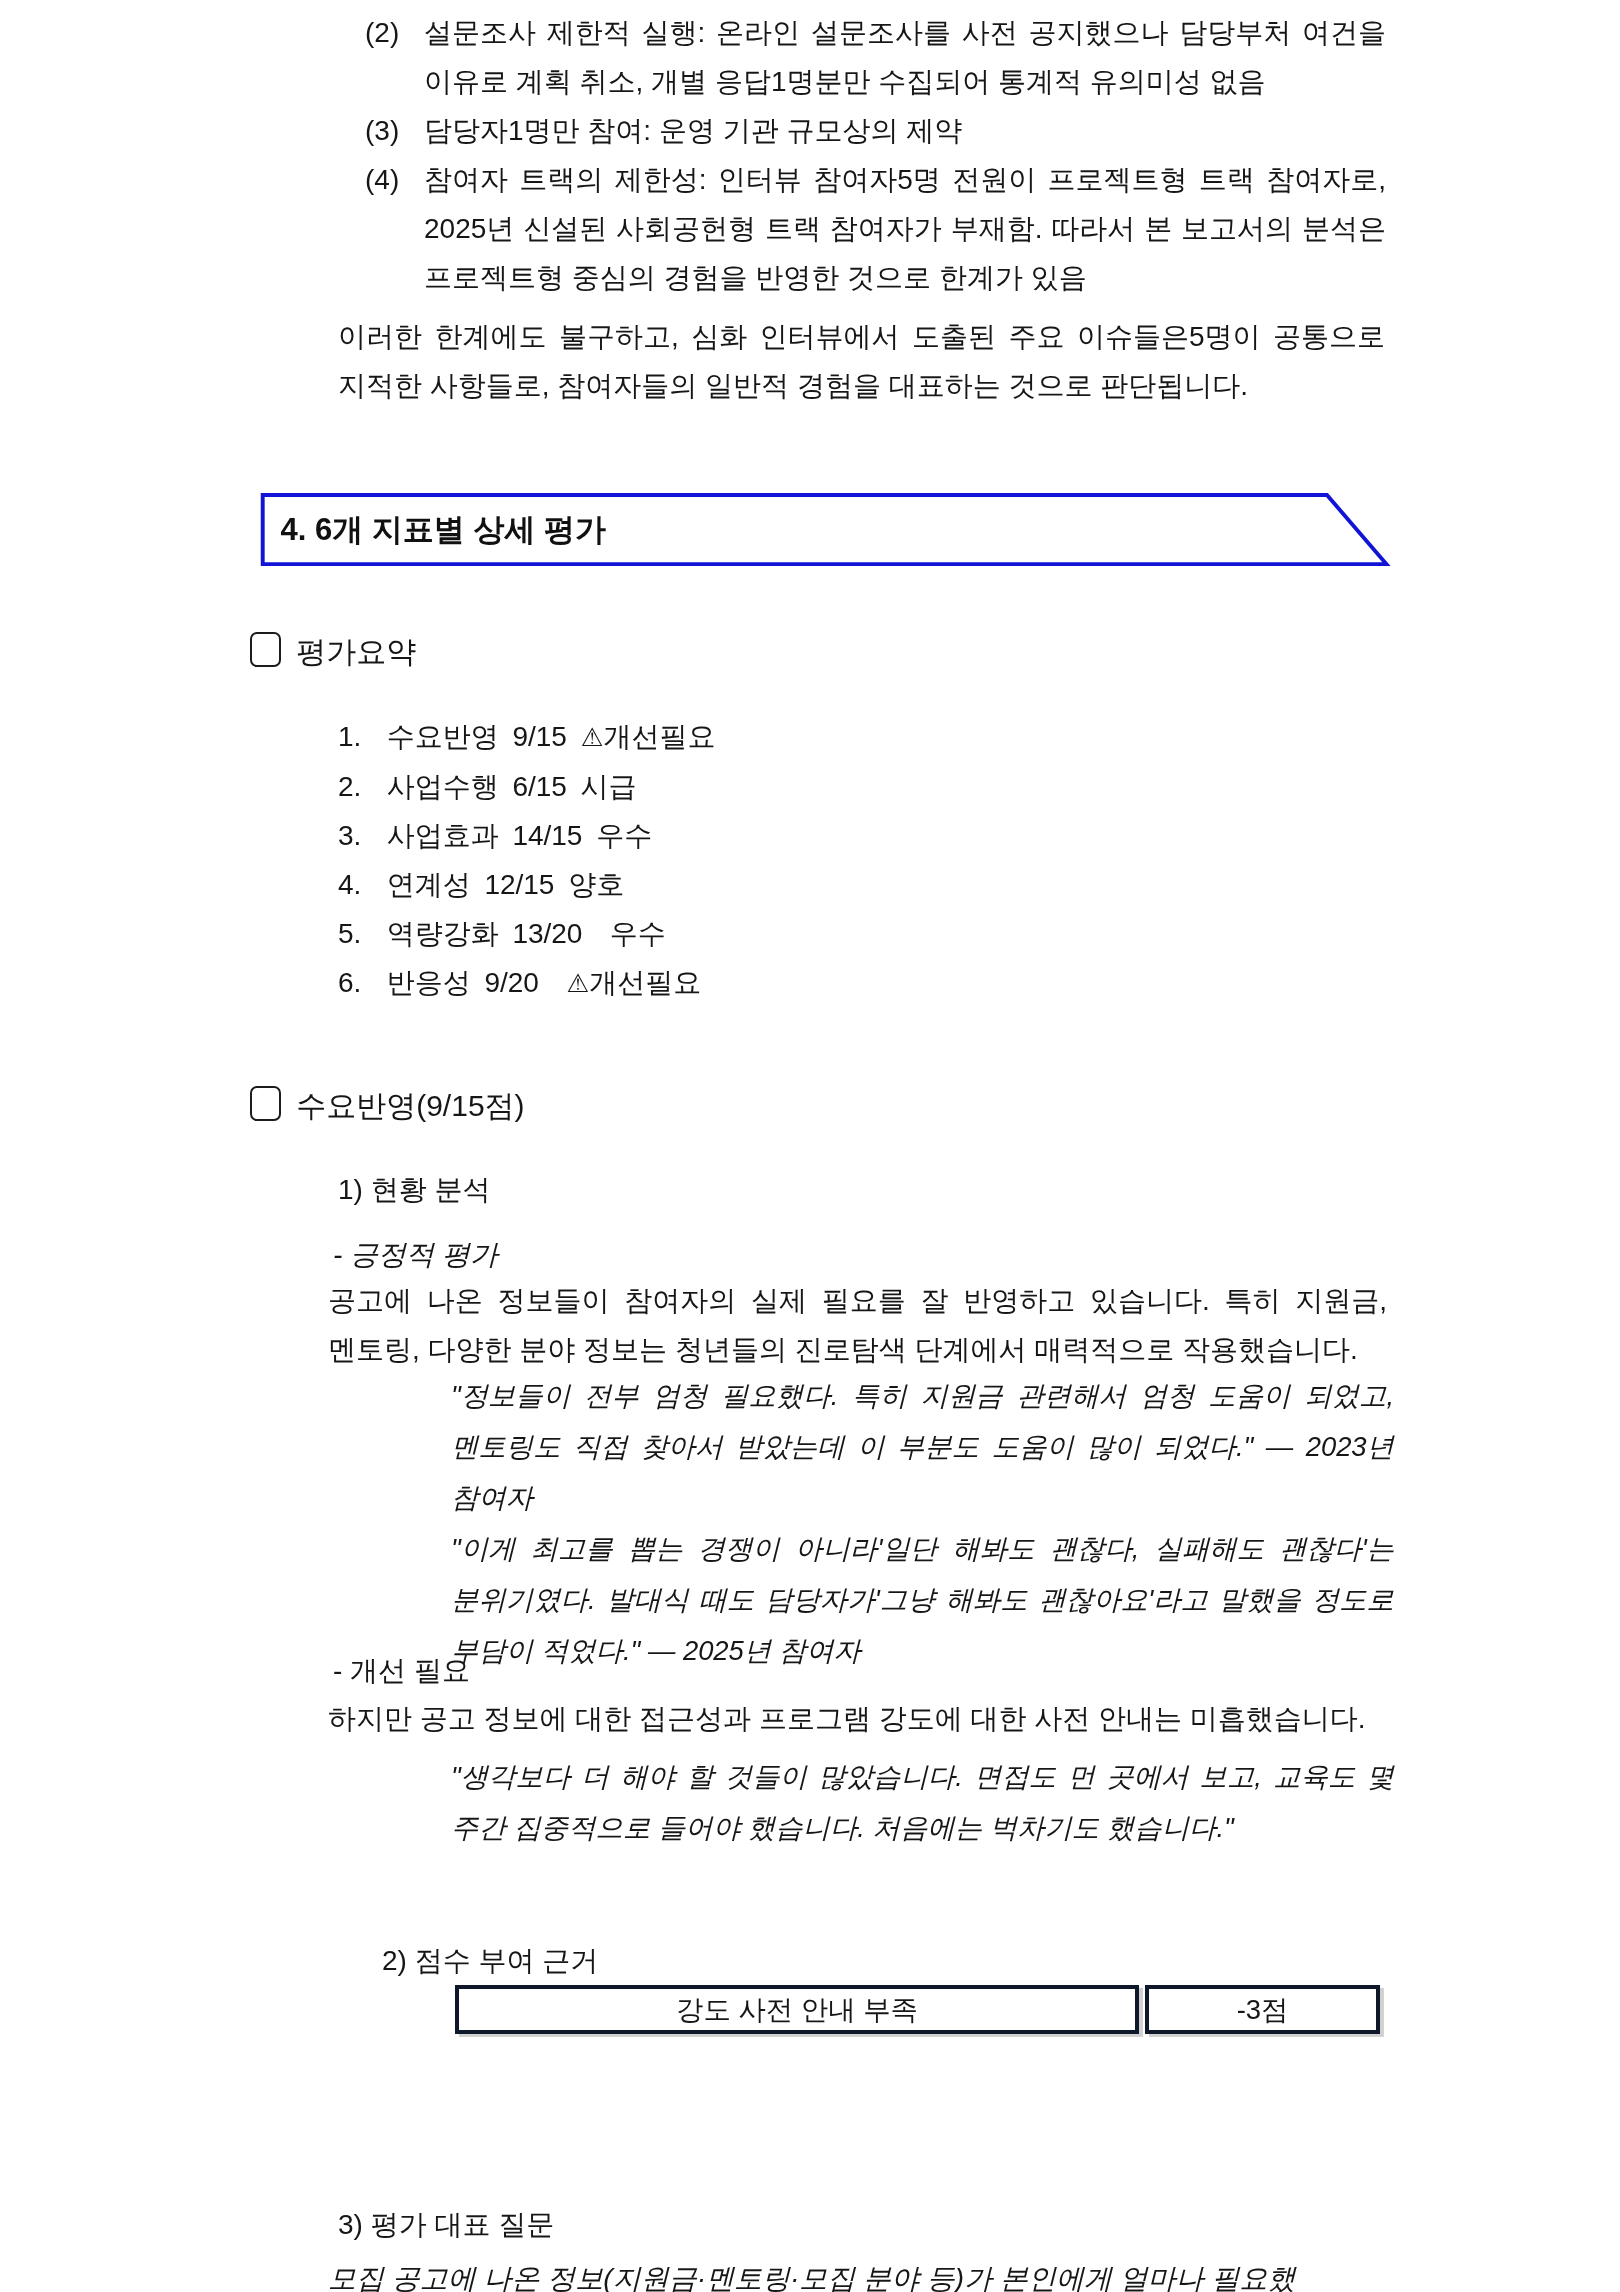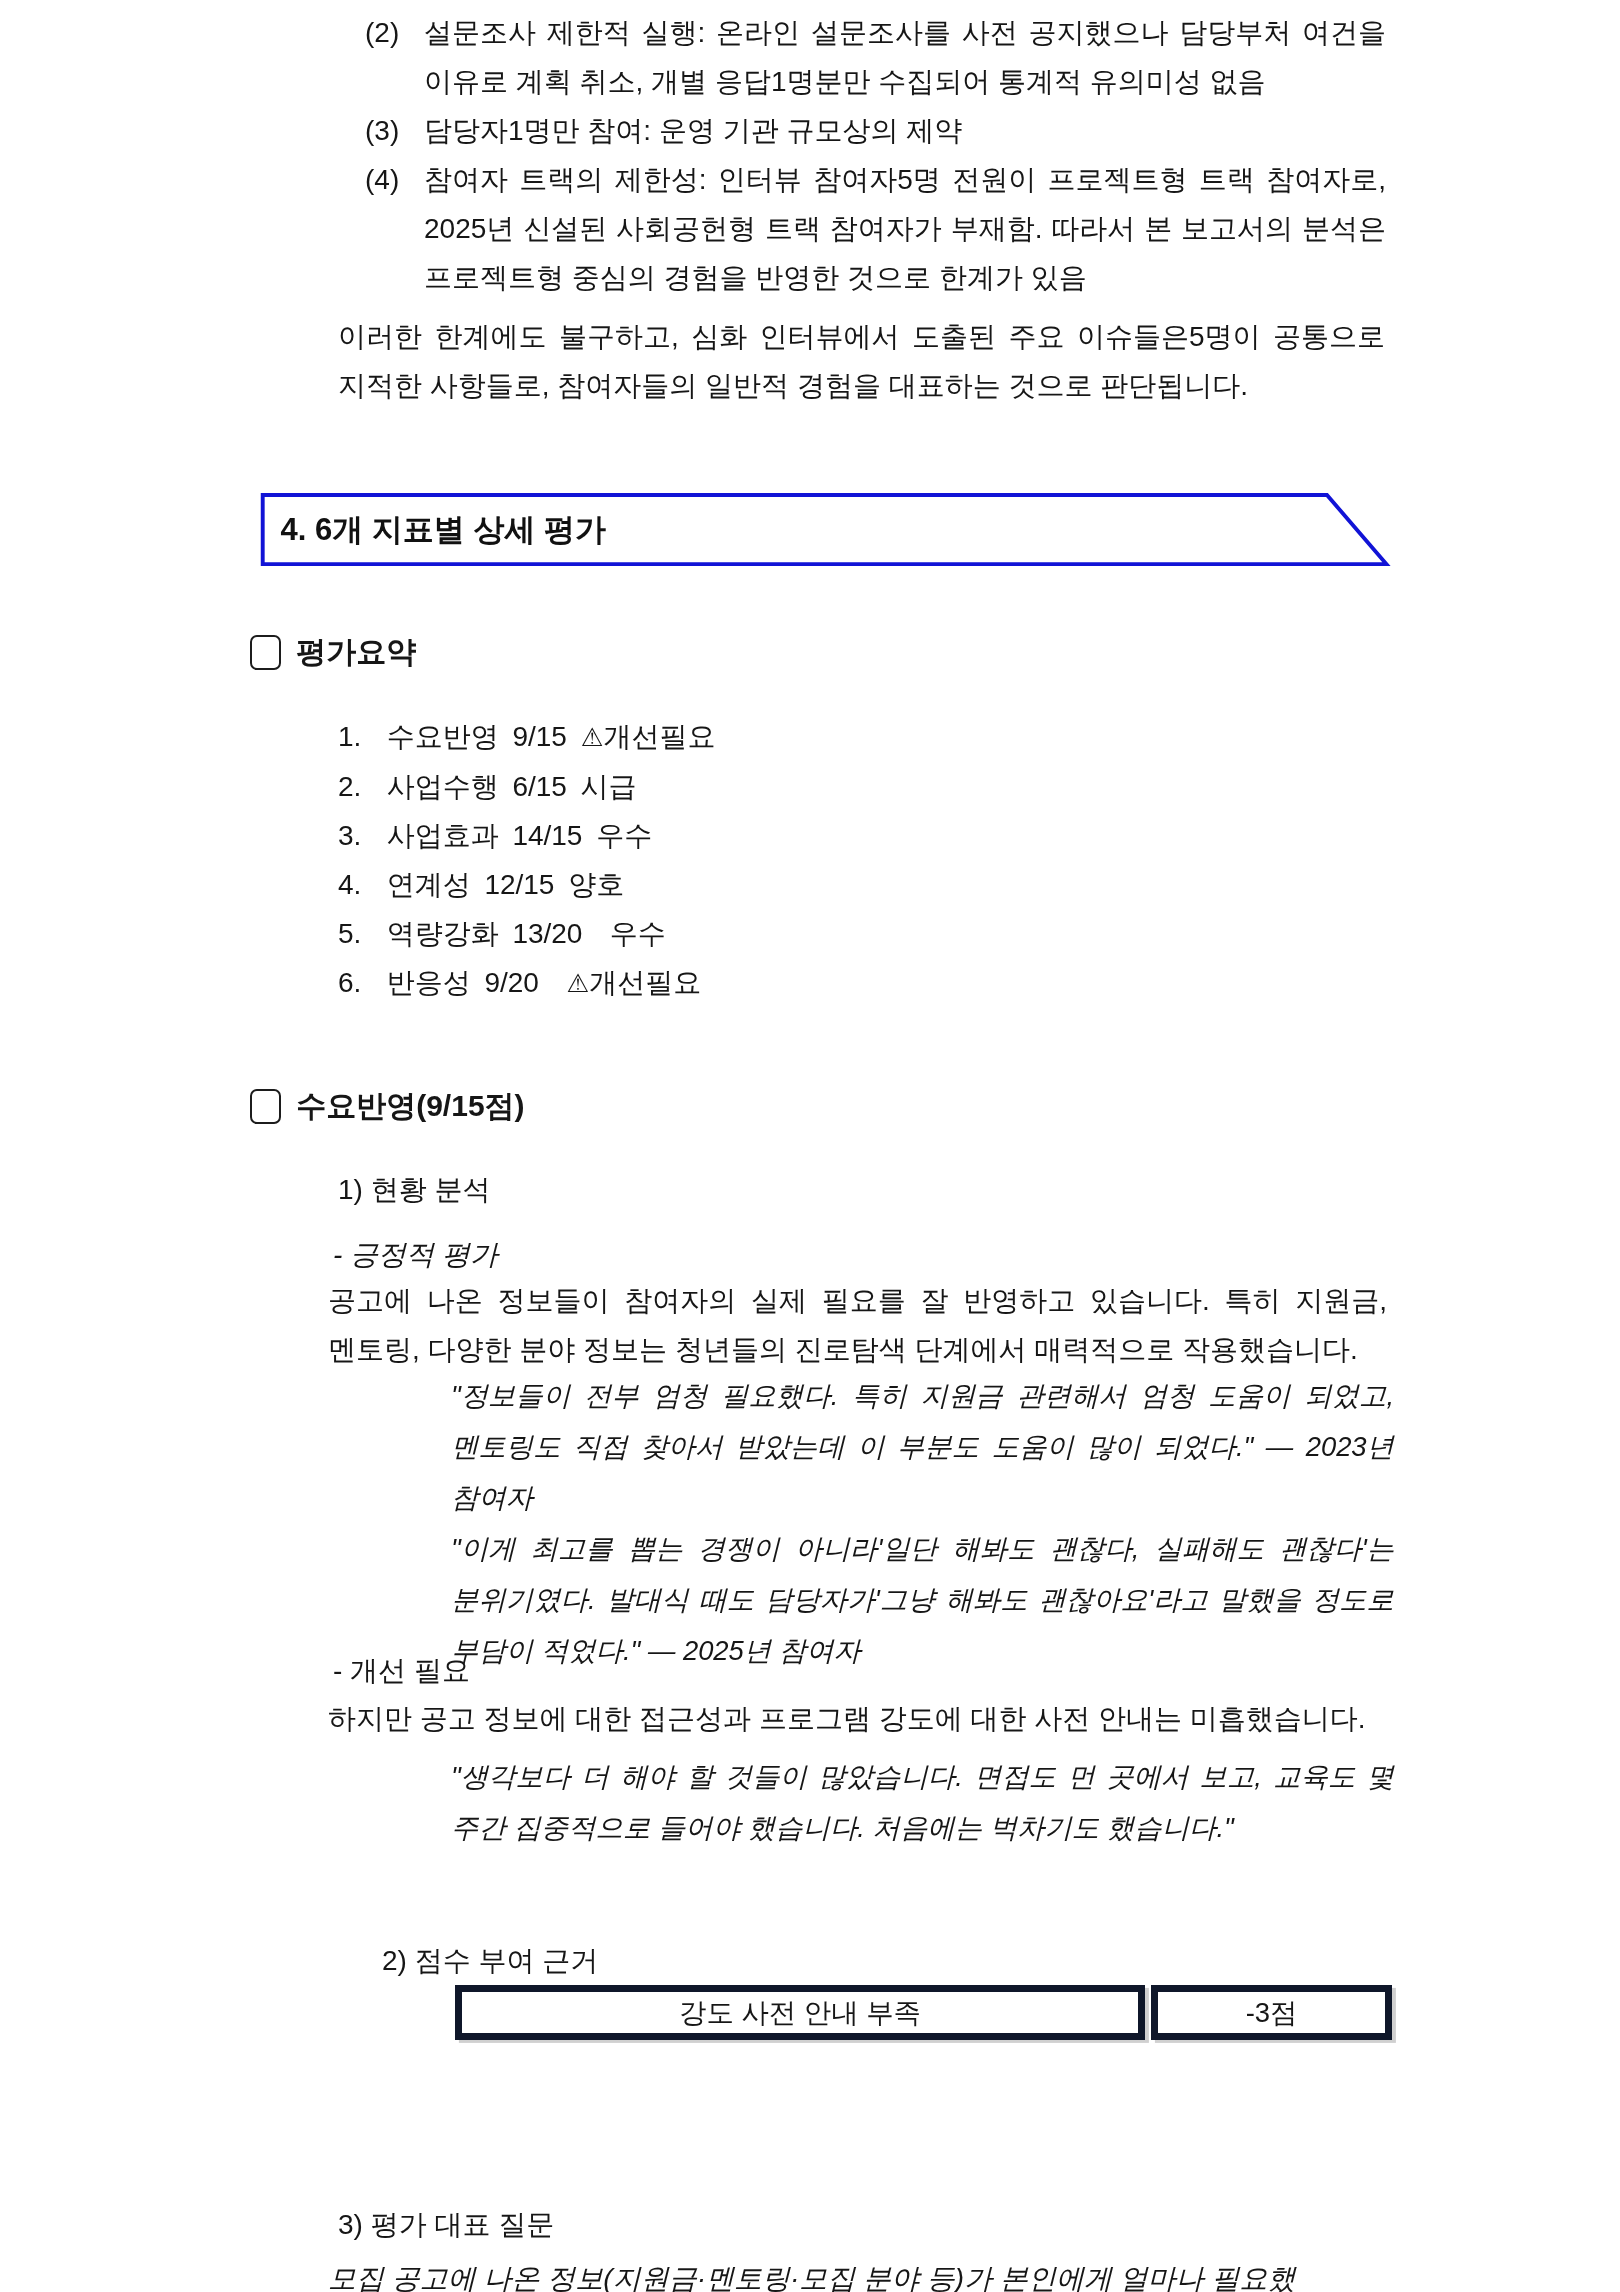--- a/index.html
+++ b/index.html
@@ -19,37 +19,37 @@
   .num-item{display:flex;}
   .num-marker{flex:0 0 59px;font-size:28px;line-height:49px;}
   .num-text{flex:1;font-size:28px;line-height:49px;text-align:justify;word-break:keep-all;}
   .closing{left:338px;top:312px;width:1047px;}
   
   .banner{left:257px;top:493px;width:1137px;height:74px;}
   .banner svg{display:block;}
   .banner-title{position:absolute;left:23.5px;top:0;height:73px;display:flex;align-items:center;
     font-size:31px;font-weight:bold;color:#111;}
   
-  .check-header{display:flex;align-items:center;gap:15.7px;font-size:30px;font-weight:bold;}
+  .check-header{display:flex;align-items:flex-start;gap:15.7px;font-size:30px;font-weight:normal;}
   .checkbox{display:inline-block;width:26.5px;height:31px;border:2.5px solid #1c1c1c;border-radius:6.9px;background:#fff;}
   .hdr1{left:250px;top:632px;}
   .hdr2{left:250px;top:1086px;}
   
   .summary-list{left:338px;top:712px;width:882px;}
   .summary-item{display:flex;gap:13.7px;font-size:28px;line-height:49px;}
   .sum-marker{min-width:35px;}
   .warn{font-size:25.5px;}
   
   .subhead{font-size:28px;line-height:43px;}
   .dash-label{font-size:28px;line-height:43px;}
   
   .quote{font-size:27.4px;line-height:51px;font-style:italic;text-align:justify;word-break:keep-all;}
   
   .score-table{left:449px;top:1980px;border-collapse:separate;border-spacing:6.9px 5.9px;}
-  .score-table td{border:7px solid #0f172a;height:39px;text-align:center;vertical-align:middle;
+  .score-table td{border:4px solid #0f172a;height:39px;text-align:center;vertical-align:middle;
     font-size:27.4px;box-shadow:3.9px 2.9px 0 #d0d0d0;background:#fff;}
   .td-label{width:674px;}
   .td-value{width:225px;}
   .italic{font-style:italic;}
 </style>
 </head>
 <body>
 
 <div class="page">
 

